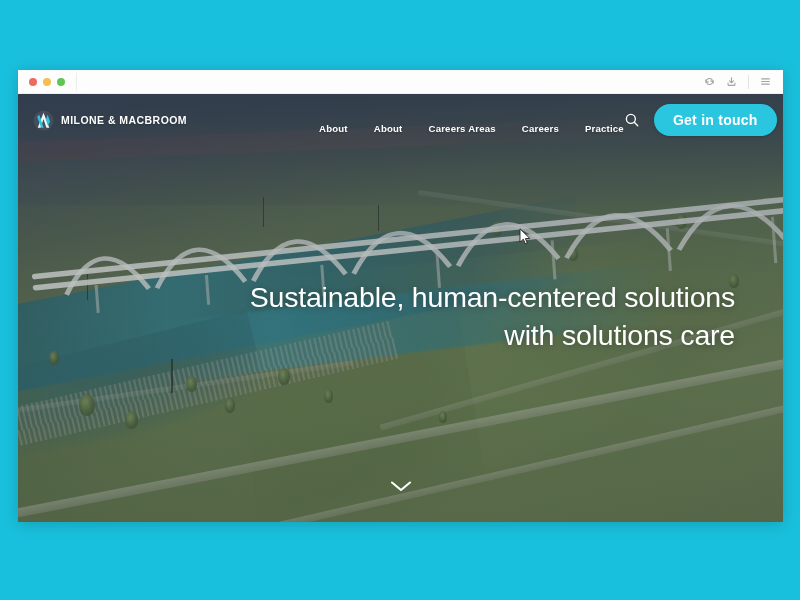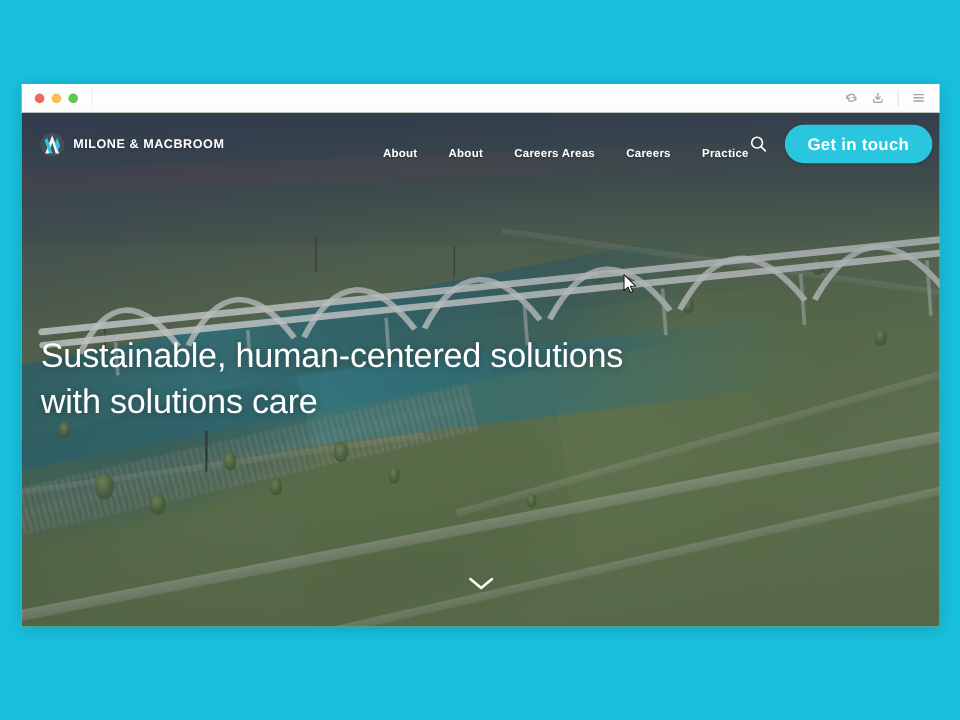--- a/index.html
+++ b/index.html
@@ -295,23 +295,23 @@
     white-space: nowrap;
     font-family: "Liberation Sans", sans-serif;
     box-shadow: 0 1px 3px rgba(0,0,0,0.18);
   }
 
   
   .hero-content {
     position: absolute;
     left: 0; right: 0;
     top: 185px;
-    text-align: left;
+    text-align: right;
     z-index: 5;
-    padding: 0 16px;
+    padding: 0 48px;
   }
   .hero-title {
     color: #ffffff;
     font-size: 28.5px;
     font-weight: normal;
     line-height: 1.32;
     letter-spacing: -0.2px;
     text-shadow: 0 1px 6px rgba(0,0,0,0.30);
   }
   .hero-title .line { display: block; }

